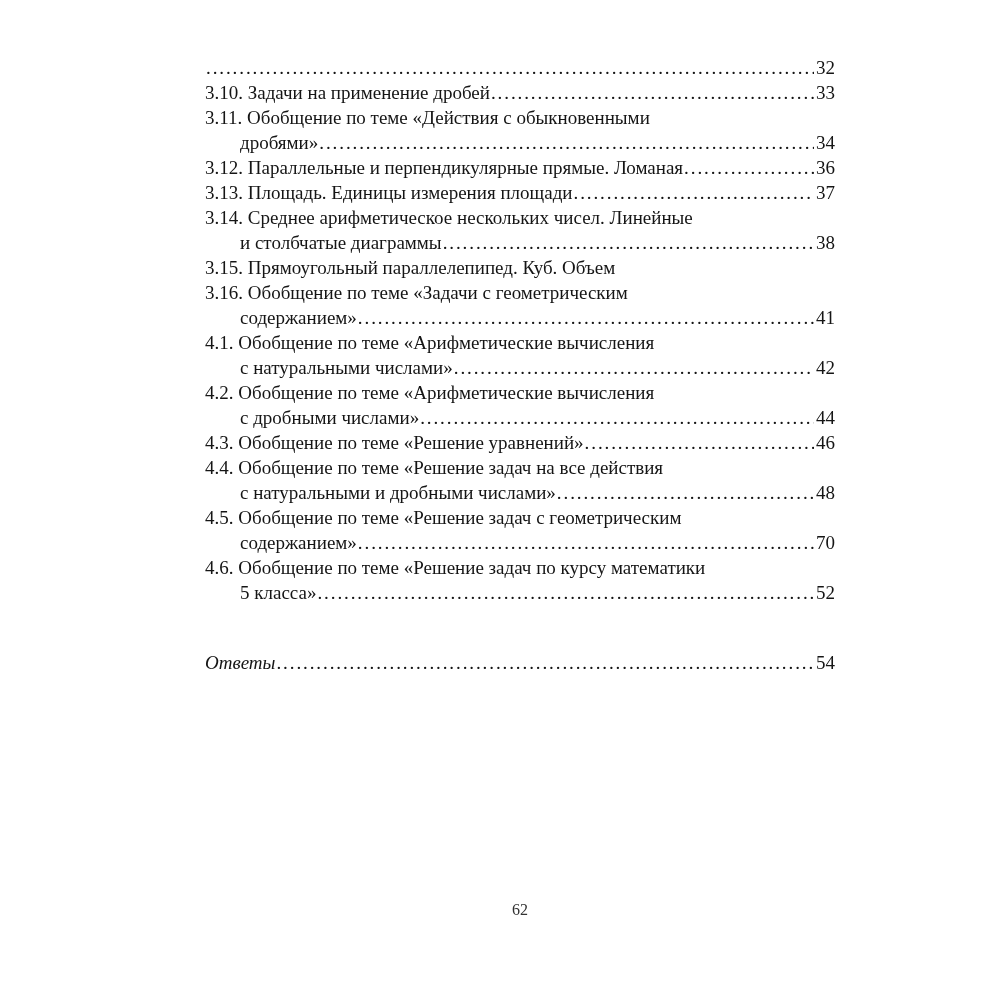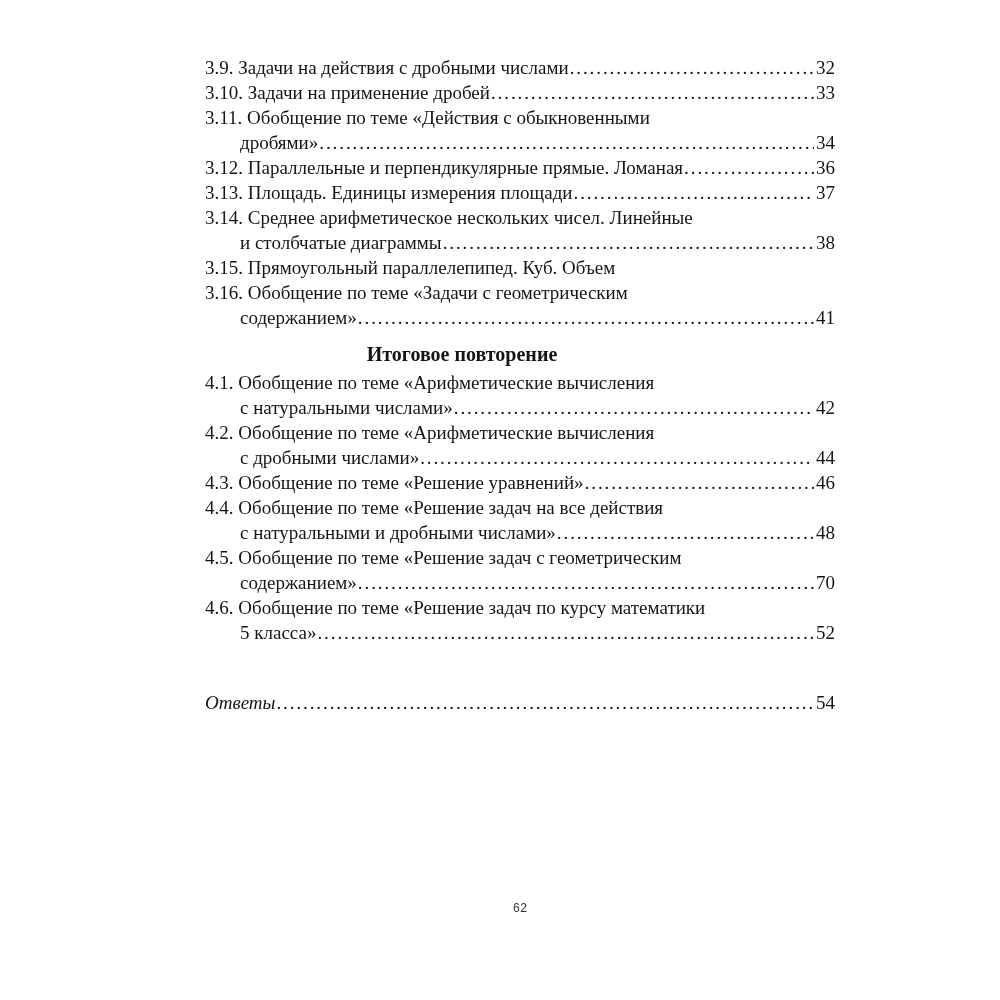--- a/index.html
+++ b/index.html
@@ -54,34 +54,33 @@
     margin: 12px 0 3px 0;
   }
   .answers { margin-top: 45px; }
   .answers .txt { font-style: italic; }
   .folio {
     position: absolute;
     left: 205px;
     top: 897px;
     width: 630px;
     text-align: center;
-    font-family: Liberation Mono, monospace;
-    font-size: 12px;
+    font-family: Liberation Serif, serif;
+    font-size: 16px;
     line-height: 25px;
     color: #333333;
   }
 </style>
 </head>
 <body>
 
 <div class="toc">
 
   <div class="entry">
     <div class="line last">
-      <span class="txt">3.9. Задачи на действия с дробными числами</span>
       <span class="leader"></span>
       <span class="pg">32</span>
     </div>
   </div>
 
   <div class="entry">
     <div class="line last">
       <span class="txt">3.10. Задачи на применение дробей</span>
       <span class="leader"></span>
       <span class="pg">33</span>
@@ -136,21 +135,20 @@
     <div class="line first">
       <span class="txt">3.16. Обобщение по теме «Задачи с геометрическим</span>
     </div>
     <div class="line cont last">
       <span class="txt">содержанием»</span>
       <span class="leader"></span>
       <span class="pg">41</span>
     </div>
   </div>
 
-  <div class="sec-header">Итоговое повторение</div>
 
   <div class="entry">
     <div class="line first">
       <span class="txt">4.1. Обобщение по теме «Арифметические вычисления</span>
     </div>
     <div class="line cont last">
       <span class="txt">с натуральными числами»</span>
       <span class="leader"></span>
       <span class="pg">42</span>
     </div>

